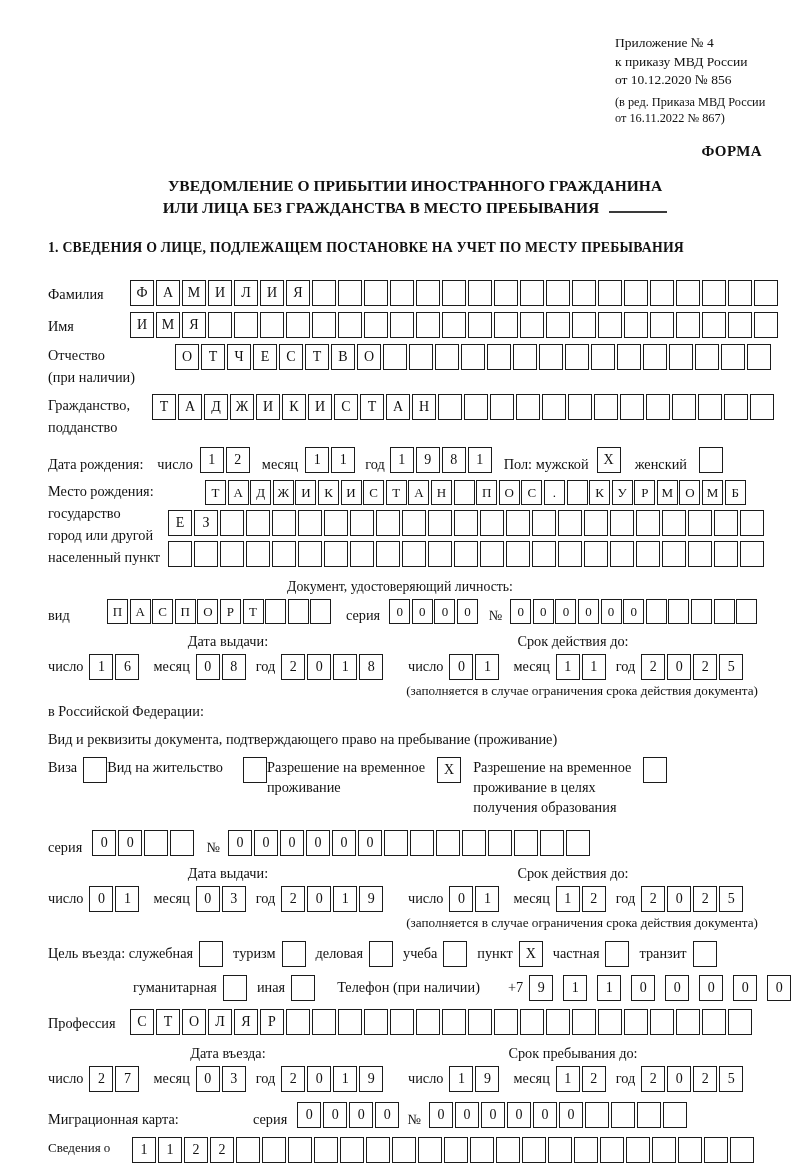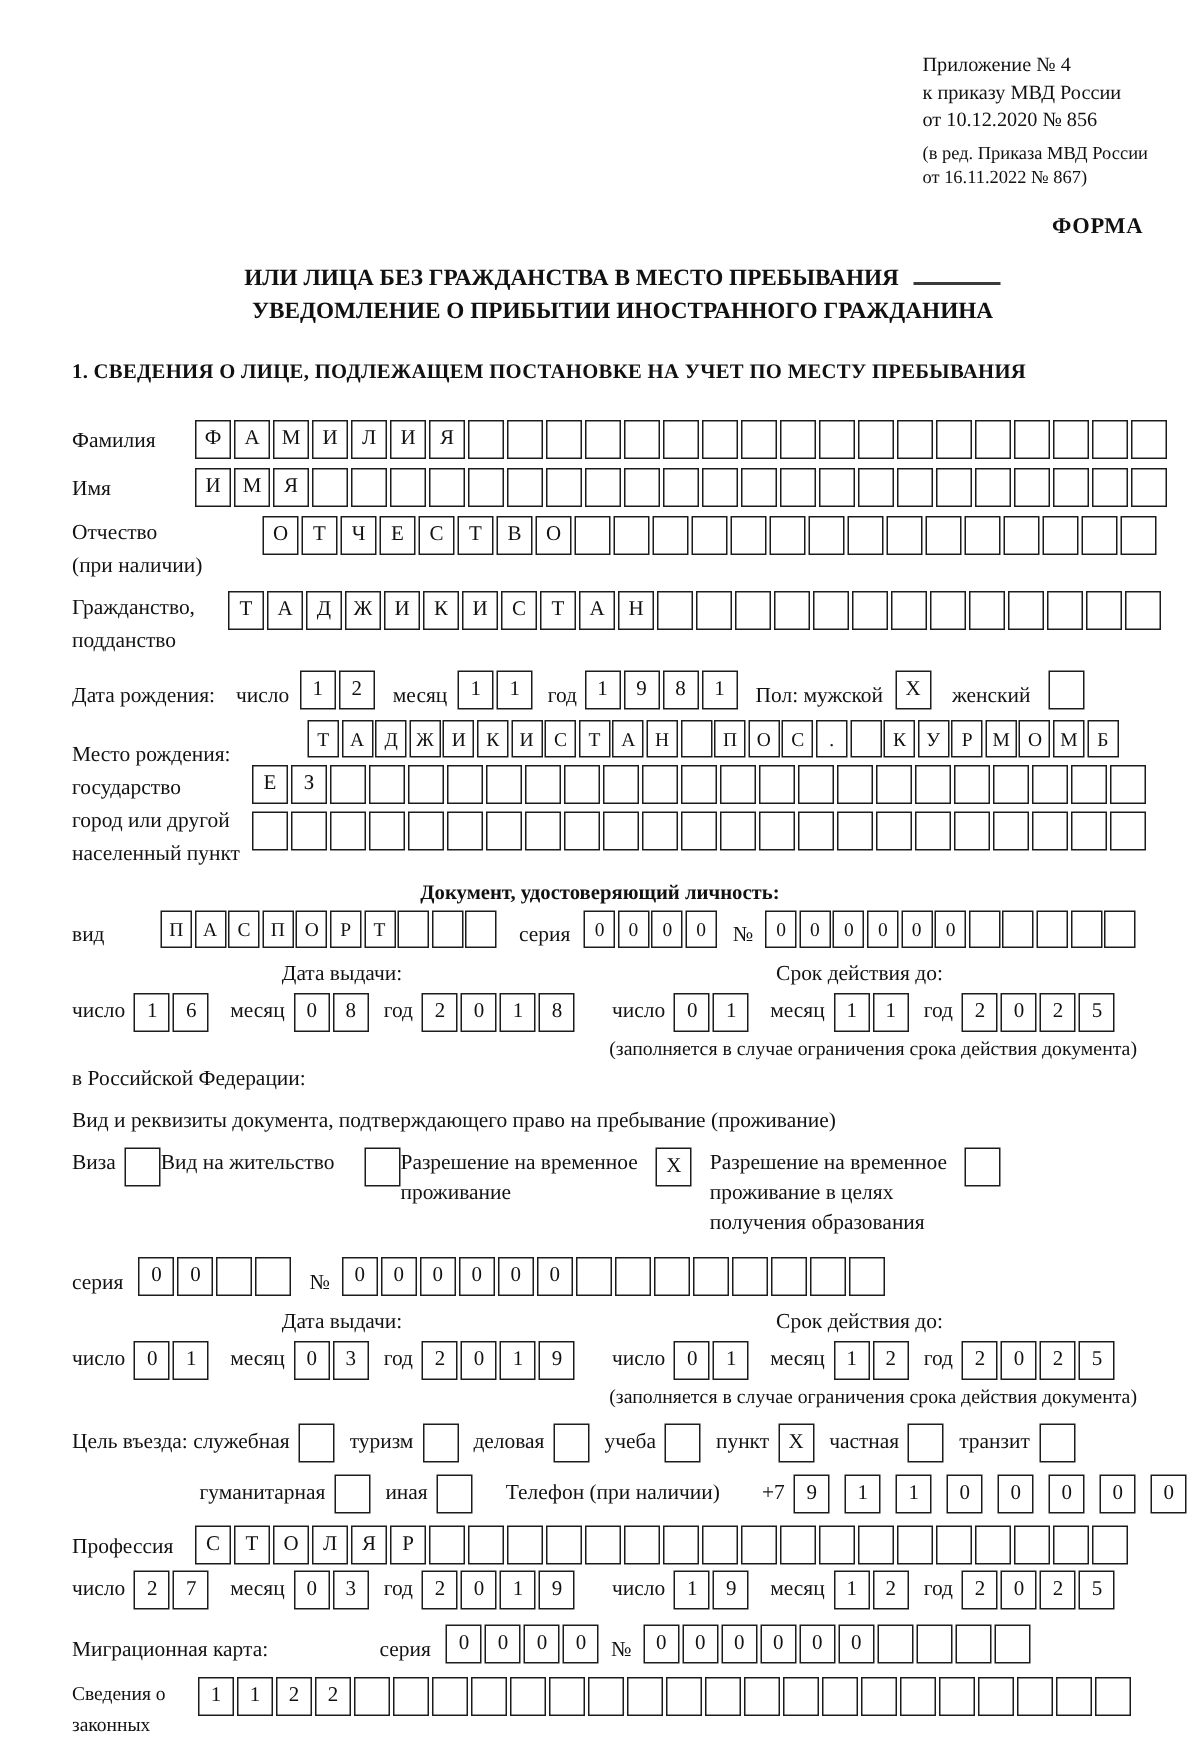--- a/index.html
+++ b/index.html
@@ -23,29 +23,29 @@
   .lab{font-size:14.3px;white-space:nowrap;flex:none;}
 
   .cells{display:flex;flex:none;}
   .cell{box-sizing:border-box;flex:none;width:24px;height:26px;border:1.7px solid #1c1c1c;
         margin-right:2px;display:flex;align-items:center;justify-content:center;
         font-size:14px;line-height:1;background:#fff;}
   .cells.sm .cell{width:21px;height:25px;margin-right:1.6px;font-size:13px;}
   .cell.cb{margin:0;}
 
   
-  .w82{width:82px;} .w127{width:127px;} .w104{width:104px;} .w120{width:120px;margin-top:12px;} .w84{width:84px;}
+  .w82{width:82px;} .w127{width:127px;} .w104{width:104px;} .w120{width:120px;} .w84{width:84px;}
   .lblcol{flex:none;}
   .lblcol div{font-size:14.3px;line-height:22px;white-space:nowrap;}
   .reps .lblcol div{font-size:13px;line-height:21.5px;}
 
   .cellcol{display:flex;flex-direction:column;}
   .cellcol .cells{margin-bottom:5px;}
 
-  .doc-head{font-weight:bold;font-size:13.8px;text-align:center;margin:7px 40px 0 0;}
+  .doc-head{font-weight:normal;font-size:13.8px;text-align:center;margin:7px 40px 0 0;}
 
   .dhead{display:flex;margin-top:9px;font-family:Liberation Serif, serif;}
   .dhead .h-l{width:360px;text-align:center;font-size:14.3px;}
   .dhead .h-r{width:330px;text-align:center;font-size:14.3px;}
   .daterow{display:flex;align-items:center;margin-top:4px;}
   .dgroup{display:flex;align-items:center;flex:none;}
   .dgroup .lab{margin:0 6px 0 0;}
   .dgroup .lab.mid-lab{margin-left:12px;}
   .dg-l{width:360px;}
   .docnote{font-size:13.2px;text-align:right;padding-right:34px;margin-top:3px;}
@@ -74,22 +74,22 @@
     <div>от 10.12.2020 № 856</div>
     <div class="sub">
       <div>(в ред. Приказа МВД России</div>
       <div>от 16.11.2022 № 867)</div>
     </div>
   </div>
 
   <div class="forma">ФОРМА</div>
 
   <div class="title">
+    <div>УВЕДОМЛЕНИЕ О ПРИБЫТИИ ИНОСТРАННОГО ГРАЖДАНИНА</div>
     <div><span>ИЛИ ЛИЦА БЕЗ ГРАЖДАНСТВА В МЕСТО ПРЕБЫВАНИЯ</span><span class="blank-line"></span></div>
-    <div>УВЕДОМЛЕНИЕ О ПРИБЫТИИ ИНОСТРАННОГО ГРАЖДАНИНА</div>
   </div>
 
   <div class="sect">1. СВЕДЕНИЯ О ЛИЦЕ, ПОДЛЕЖАЩЕМ ПОСТАНОВКЕ НА УЧЕТ ПО МЕСТУ ПРЕБЫВАНИЯ</div>
 
   <div class="row" style="margin-top:24px;">
     <span class="flabel w82">Фамилия</span>
     <span class="cells">
         <span class="cell">Ф</span>
         <span class="cell">А</span>
         <span class="cell">М</span>
@@ -572,20 +572,24 @@
         <span class="cell"></span>
         <span class="cell"></span>
         <span class="cell"></span>
         <span class="cell"></span>
         <span class="cell"></span>
         <span class="cell"></span>
         <span class="cell"></span>
       </span>
   </div>
 
+  <div class="dhead" style="margin-top:10px;">
+    <span class="h-l">Дата въезда:</span>
+    <span class="h-r">Срок пребывания до:</span>
+  </div>
   <div class="daterow">
     <span class="dgroup dg-l">
       <span class="lab">число</span>
       <span class="cells">
           <span class="cell">2</span>
           <span class="cell">7</span>
         </span>
       <span class="lab mid-lab">месяц</span>
       <span class="cells">
           <span class="cell">0</span>

